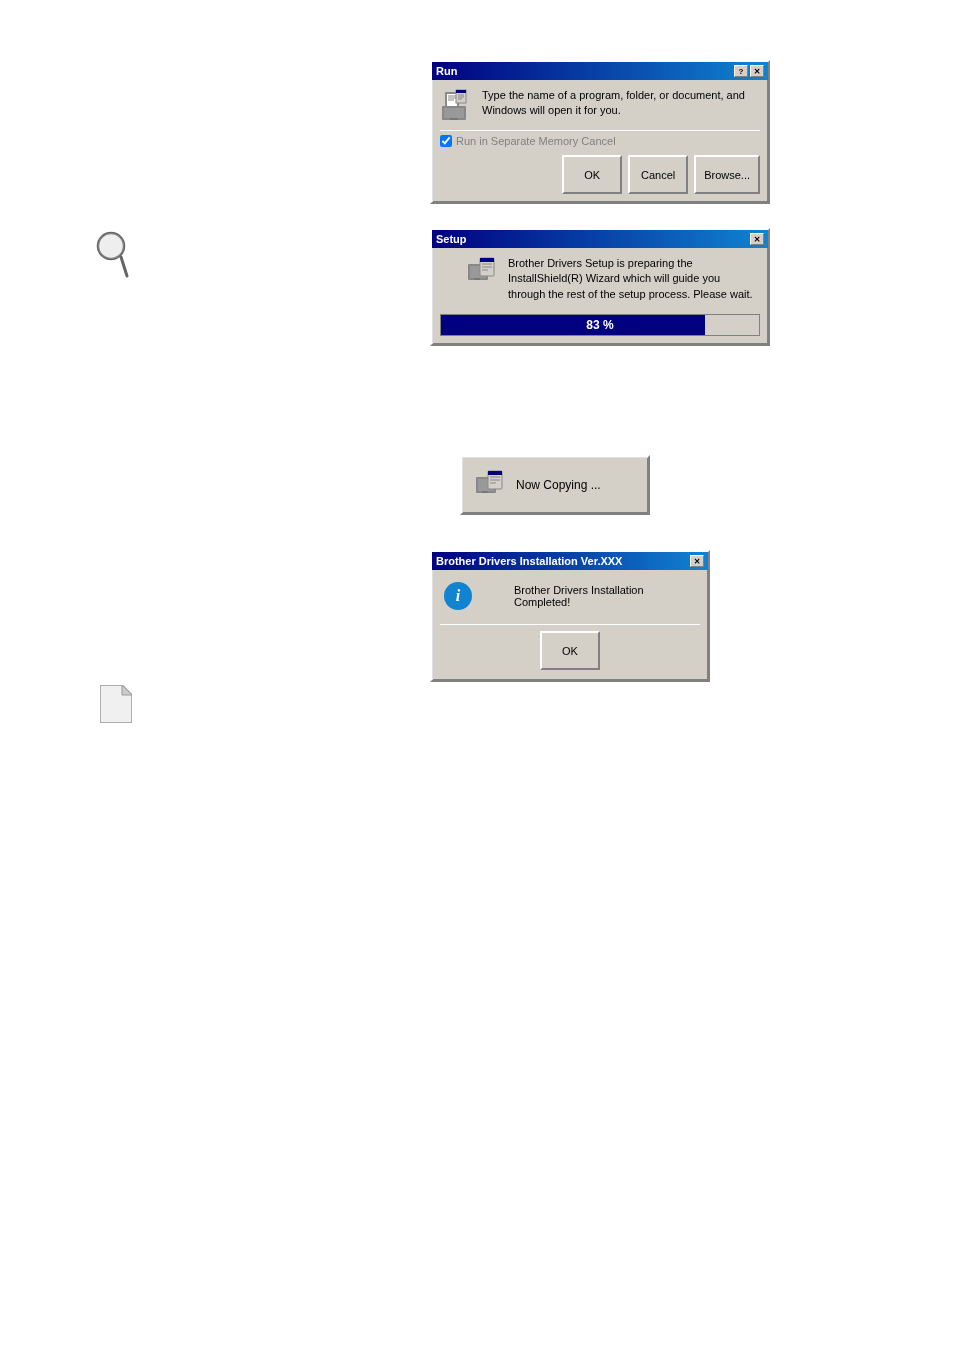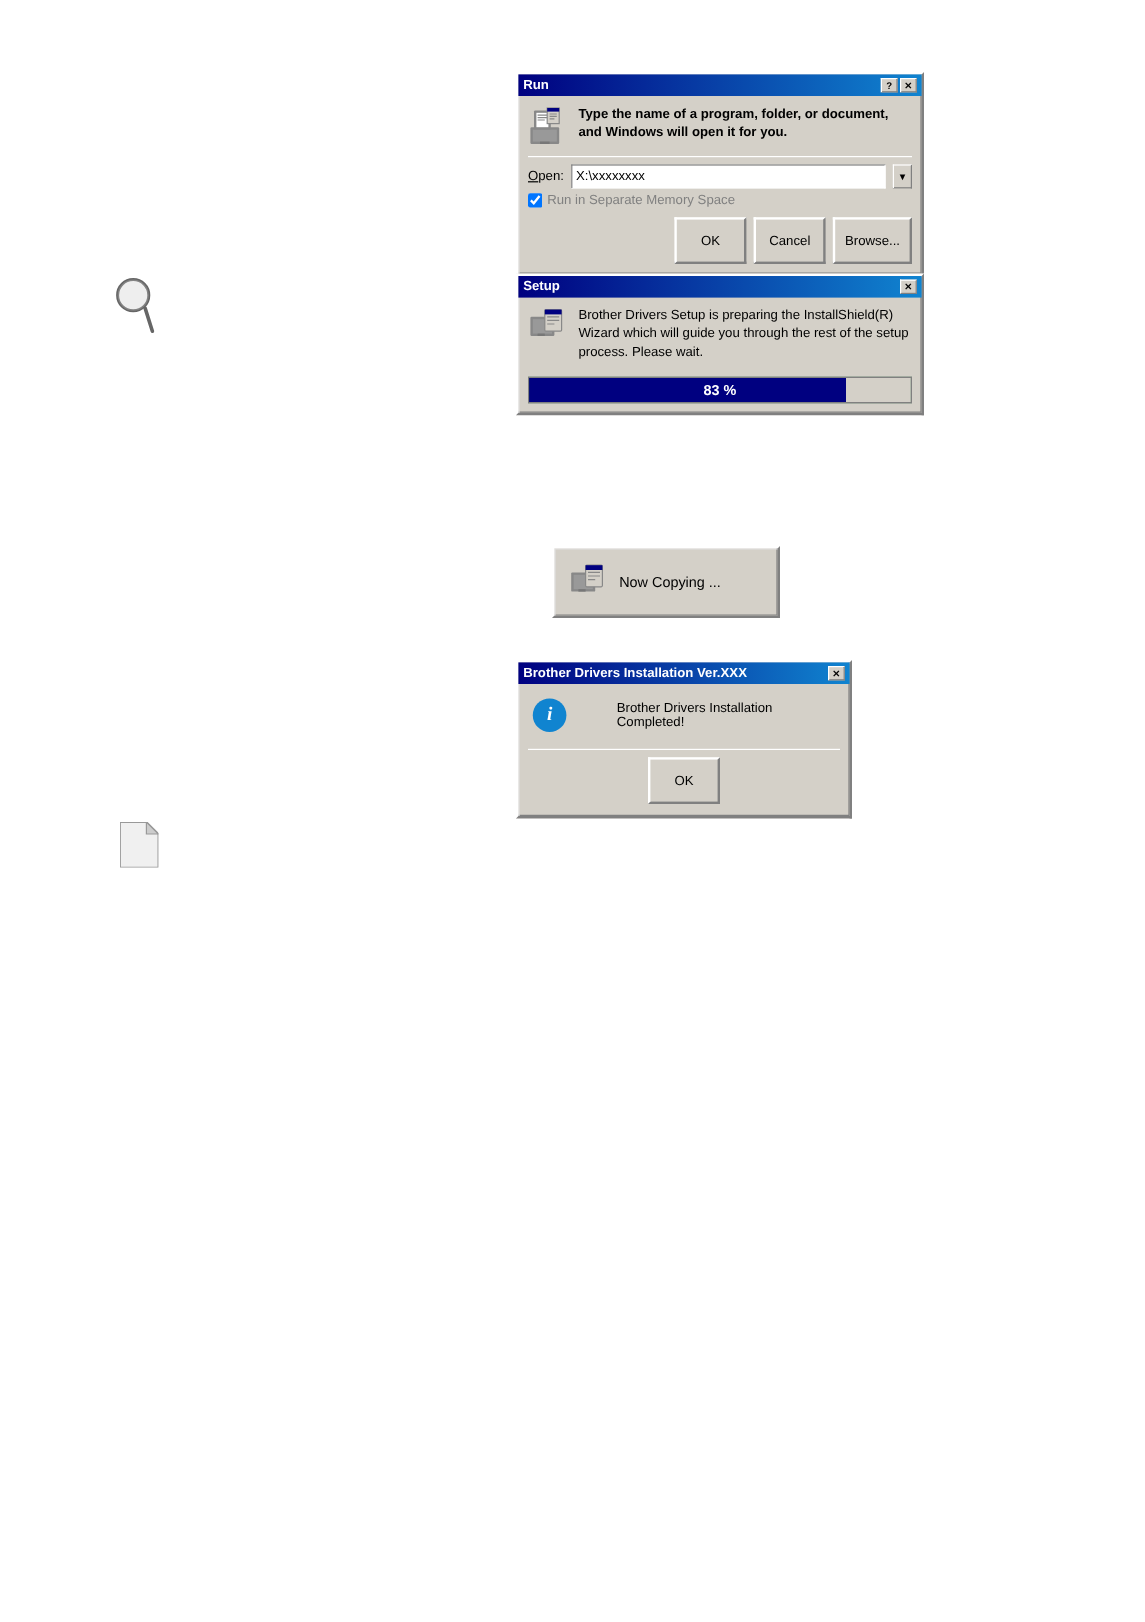--- a/index.html
+++ b/index.html
@@ -76,21 +76,20 @@
     .run-icon {
       width: 32px;
       height: 32px;
       flex-shrink: 0;
     }
 
     .run-text {
       font-size: 11px;
       color: #000;
       line-height: 1.4;
-      font-weight: bold;
     }
 
     .run-open-row {
       display: flex;
       align-items: center;
       gap: 6px;
       padding: 4px 8px 2px 8px;
     }
 
     .run-open-label {
@@ -161,20 +160,21 @@
       top: 228px;
       left: 430px;
       width: 340px;
     }
 
     .setup-content {
       display: flex;
       gap: 10px;
       padding: 8px;
       align-items: flex-start;
+      margin-left: 26px;
     }
 
     .setup-icon {
       width: 32px;
       height: 32px;
       flex-shrink: 0;
     }
 
     .setup-text {
       font-size: 11px;
@@ -379,28 +379,23 @@
         <line x1="18" y1="7" x2="24" y2="7" stroke="#888" stroke-width="1"></line>
         <line x1="18" y1="9" x2="24" y2="9" stroke="#888" stroke-width="1"></line>
         <line x1="18" y1="11" x2="22" y2="11" stroke="#888" stroke-width="1"></line>
       </svg>
     </div>
     <div class="run-text">Type the name of a program, folder, or document, and Windows will open it for you.</div>
   </div>
   <div class="win-separator">
     <div class="win-separator-inner"></div>
   </div>
-  <div class="run-open-row">
-    <label class="run-open-label"><u>O</u>pen:</label>
-    <input class="win-input" type="text" value="X:\xxxxxxxx" style="">
-    <div class="win-dropdown-btn">▼</div>
-  </div>
   <div class="run-checkbox-row">
     <input type="checkbox" checked="" style="">
-    <span>Run in Separate Memory Space</span>
+    <span>Run in Separate Memory Cancel</span>
   </div>
   <div class="run-buttons-row">
     <button class="win-button">OK</button>
     <button class="win-button">Cancel</button>
     <button class="win-button">Browse...</button>
   </div>
 </div>
 
 <div id="setup-dialog" class="win-dialog">
   <div class="win-titlebar">

